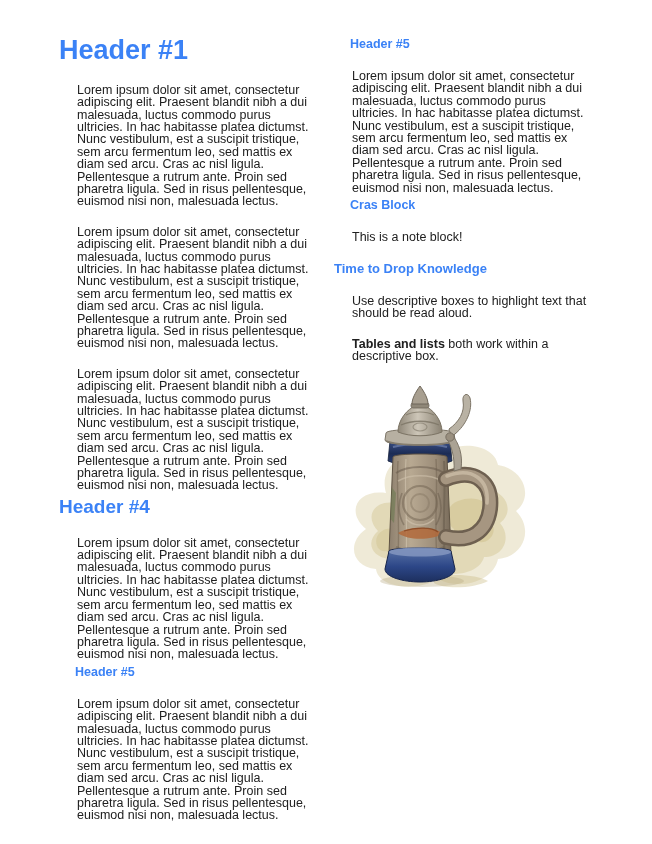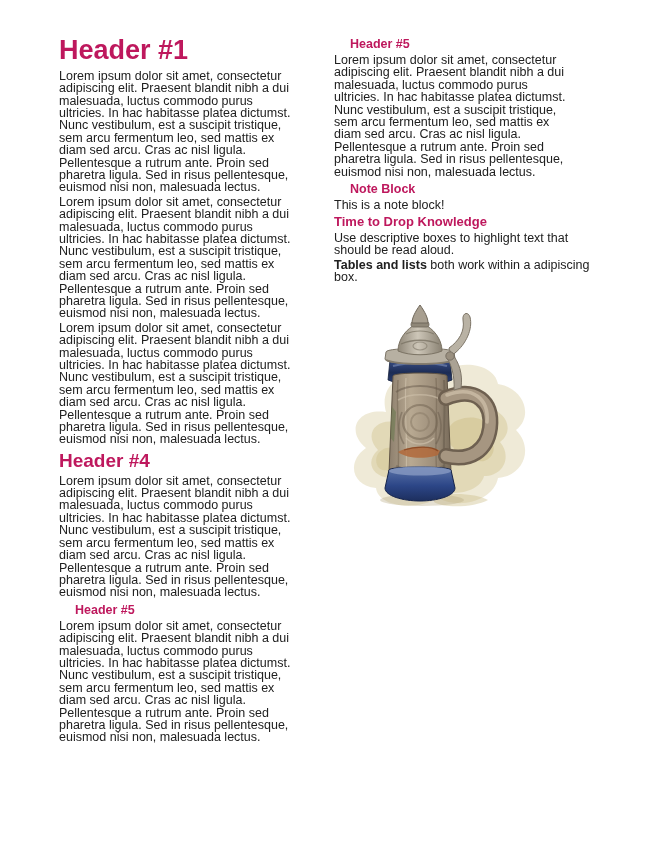--- a/index.html
+++ b/index.html
@@ -8,30 +8,30 @@
     background: #ffffff;
     font-family: "Liberation Sans", sans-serif;
     color: #202020;
     overflow: hidden;
   }
   .page { display: flex; padding: 36px 0 0 59px; gap: 23px; }
   .col { flex: none; }
   .col-left { width: 252px; }
   .col-right { width: 258px; }
 
-  h1, h2, h3, h4, h5, h6 { color: #be185d; font-weight: bold; }
+  h1, h2, h3, h4, h5, h6 { color: #3b82f6; font-weight: bold; }
   h1 { font-size: 27px; line-height: 1.1; margin: 0 0 4px 0; }
   h2 { font-size: 21px; line-height: 1.15; margin: 5px 0 2px 0; }
   h3 { font-size: 16px; line-height: 1.2; margin: 4px 0 2px 0; }
   h4 { font-size: 19px; line-height: 1.2; margin: 4px 0 2px 0; }
   h5 { font-size: 12.5px; line-height: 1.2; margin: 4px 0 2px 16px; }
   h6 { font-size: 13px; line-height: 1.2; margin: 3px 0 2px 0; }
   .col-right h5.first { margin-top: 1px; }
 
-  p { margin: 0; font-size: 12.5px; line-height: 12.4px; }
+  p { margin: 18px; font-size: 12.5px; line-height: 12.4px; }
   .body-text { white-space: pre; margin-bottom: 2px; }
   .mixed b { font-weight: bold; }
 
   figure.stein-figure { margin: 16px 0 0 4px; width: 215px; height: 218px; }
   figure.stein-figure svg { display: block; }
 </style>
 </head>
 <body>
 
 <div class="page">
@@ -118,29 +118,29 @@
 ultricies. In hac habitasse platea dictumst.
 Nunc vestibulum, est a suscipit tristique,
 sem arcu fermentum leo, sed mattis ex
 diam sed arcu. Cras ac nisl ligula.
 Pellentesque a rutrum ante. Proin sed
 pharetra ligula. Sed in risus pellentesque,
 euismod nisi non, malesuada lectus.</p>
     </section>
 
     <section>
-      <h5>Note Block</h5>
+      <h5>Cras Block</h5>
       <p>This is a note block!</p>
     </section>
 
     <section>
       <h6>Time to Drop Knowledge</h6>
       <p class="body-text">Use descriptive boxes to highlight text that
 should be read aloud.</p>
-      <p class="mixed"><b>Tables and lists</b><span> both work within a adipiscing box.</span></p>
+      <p class="mixed"><b>Tables and lists</b><span> both work within a descriptive box.</span></p>
     </section>
 
     <figure class="stein-figure">
       <svg width="215" height="218" viewBox="0 0 215 218" aria-hidden="true">
         <defs>
           <linearGradient id="bodyGrad" x1="0" y1="0" x2="1" y2="0">
             <stop offset="0" stop-color="#8d7f6d"></stop>
             <stop offset="0.35" stop-color="#b8a992"></stop>
             <stop offset="0.75" stop-color="#9c8d79"></stop>
             <stop offset="1" stop-color="#776a59"></stop>

